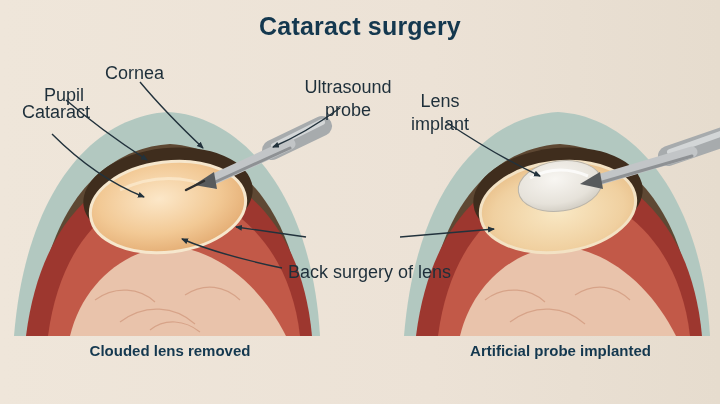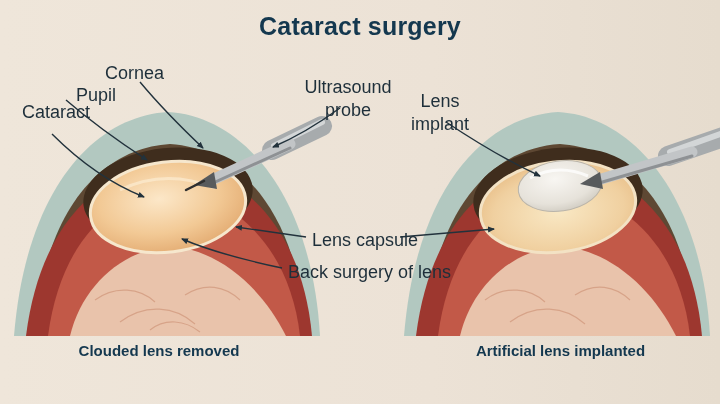--- a/index.html
+++ b/index.html
@@ -108,29 +108,28 @@
       <path d="M 306,237 L 236,227" marker-end="url(#arrow)"></path>
       <path d="M 400,237 L 494,229" marker-end="url(#arrow)"></path>
       <path d="M 282,268 C 244,260 208,250 182,239" marker-end="url(#arrow)"></path>
     </g>
   </svg>
 
   <div class="title">Cataract surgery</div>
 
   <div class="lbl" style="left:105px;top:62px;">Cornea</div>
 
-  <div class="lbl" style="left:44px;top:84px;margin-left:32px;">Pupil</div>
+  <div class="lbl" style="left:44px;top:84px;">Pupil</div>
 
   <div class="lbl" style="left:22px;top:101px;">Cataract</div>
 
   <div class="lbl wrap" style="left:408px;top:90px;width:64px;">Lens implant</div>
 
   <div class="lbl wrap" style="left:298px;top:76px;width:100px;">Ultrasound probe</div>
 
-  <div class="lbl" style="left:312px;top:229px;">Lens capsule</div>
 
   <div class="lbl" style="left:288px;top:261px;">Back surgery of lens</div>
 
-  <div class="caption" style="left:44px;width:230px;">Clouded lens removed</div>
+  <div class="caption" style="left:55px;width:230px;">Clouded lens removed</div>
 
-  <div class="caption" style="left:438px;width:245px;">Artificial lens implanted</div>
+  <div class="caption" style="left:438px;width:245px;">Artificial probe implanted</div>
 
 </div>
 
 </body></html>

